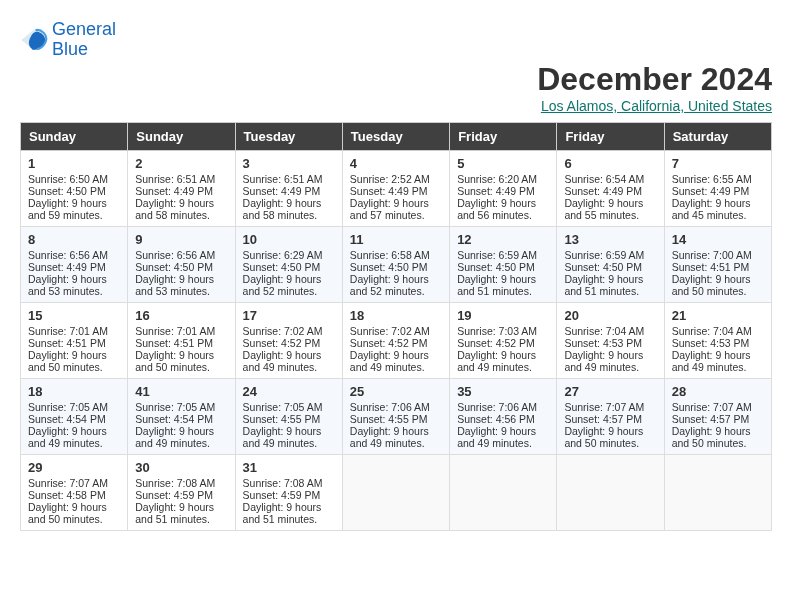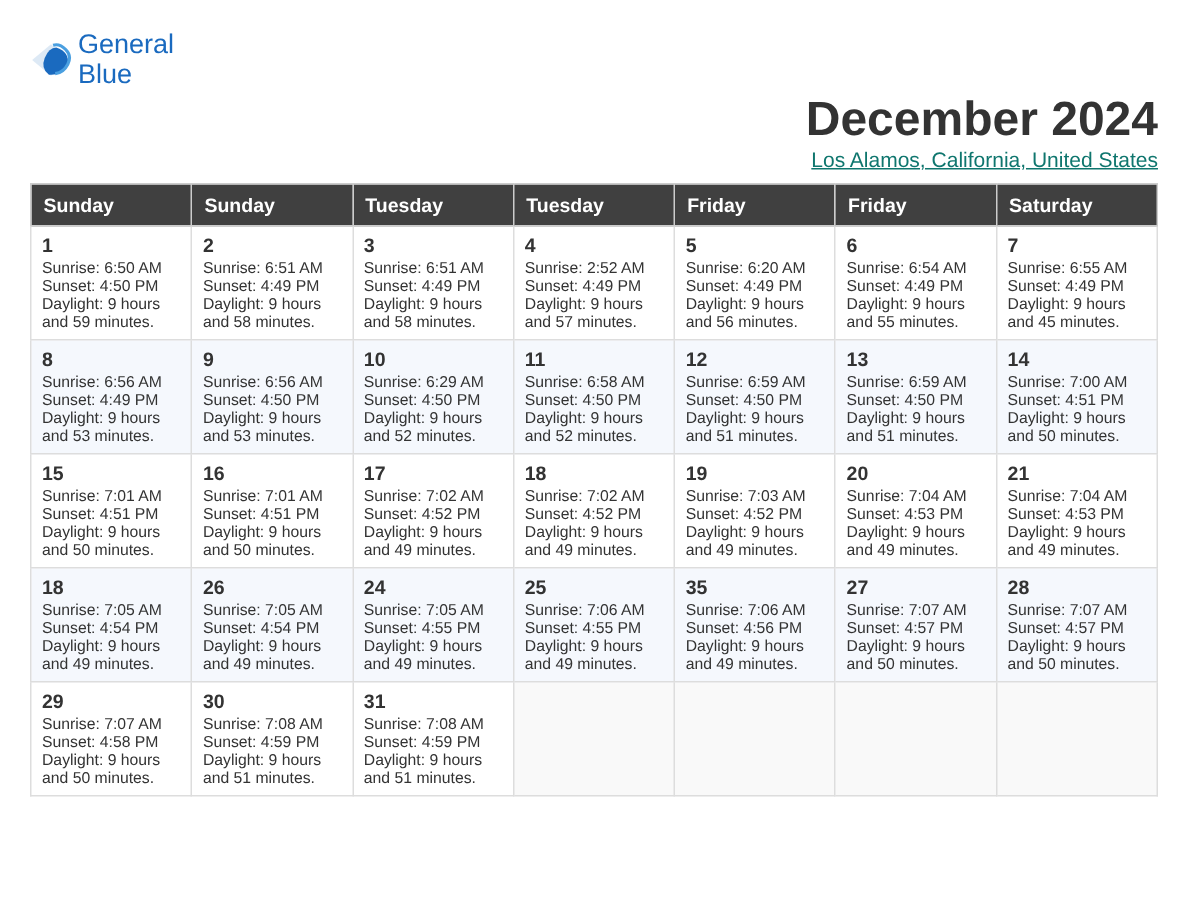--- a/index.html
+++ b/index.html
@@ -252,21 +252,21 @@
       </td>
       </tr>
       <tr>
         <td>
         <span class="day-num">18</span>
         <span>Sunrise: 7:05 AM</span><br>
         <span>Sunset: 4:54 PM</span><br>
         <span>Daylight: 9 hours and 49 minutes.</span>
       </td>
         <td>
-        <span class="day-num">26</span>
+        <span class="day-num">41</span>
         <span>Sunrise: 7:05 AM</span><br>
         <span>Sunset: 4:54 PM</span><br>
         <span>Daylight: 9 hours and 49 minutes.</span>
       </td>
         <td>
         <span class="day-num">24</span>
         <span>Sunrise: 7:05 AM</span><br>
         <span>Sunset: 4:55 PM</span><br>
         <span>Daylight: 9 hours and 49 minutes.</span>
       </td>

